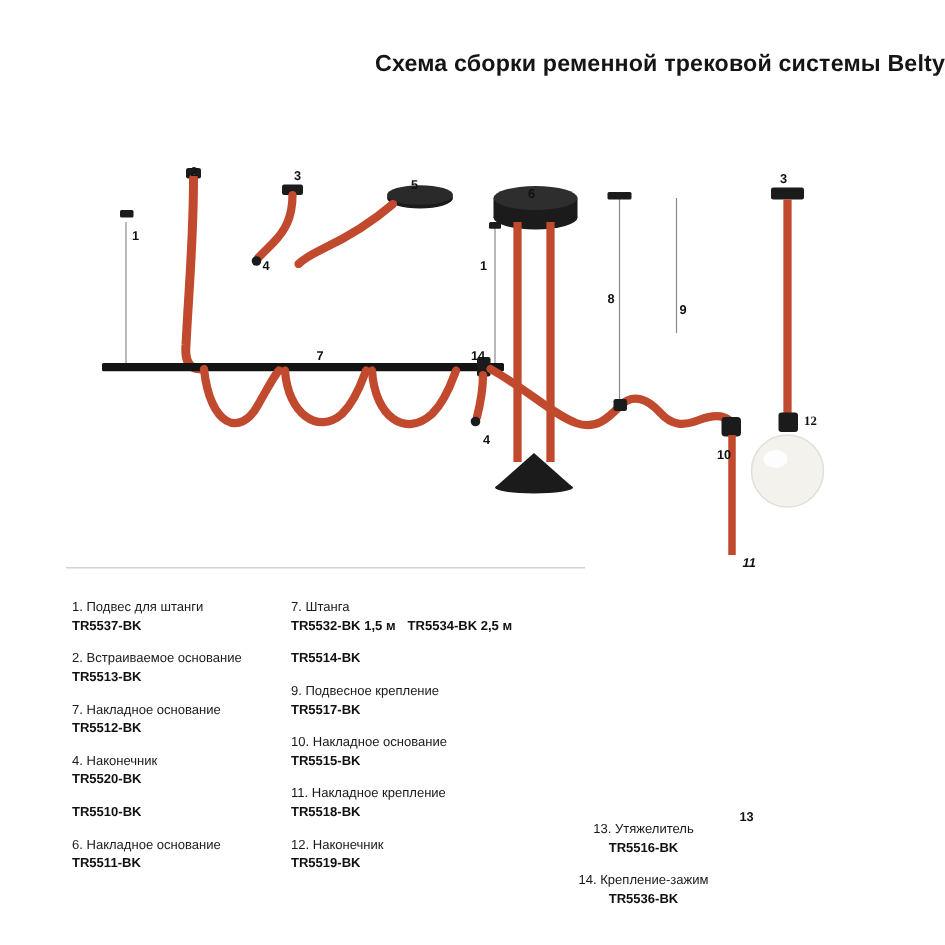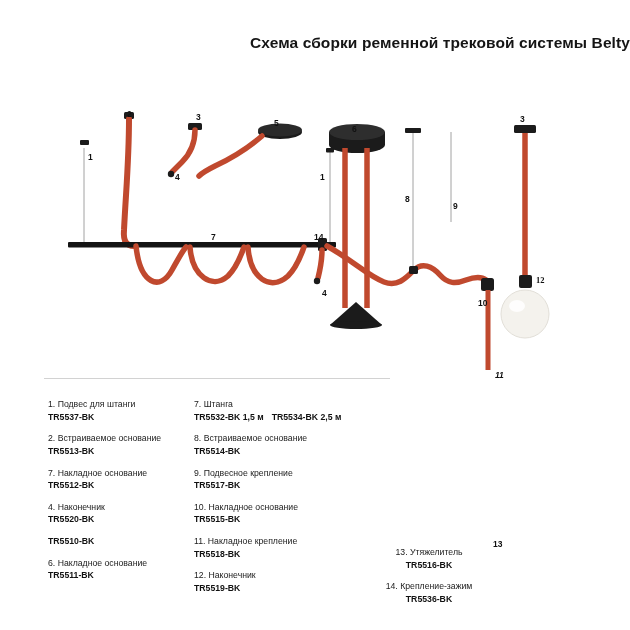--- a/index.html
+++ b/index.html
@@ -205,21 +205,20 @@
           <div class="item-codes">TR5511-BK</div>
         </div>
       </div>
 
       <div class="legend-col col-2">
         <div class="item">
           <div class="item-label">7. Штанга</div>
           <div class="item-codes"><span>TR5532-BK  1,5 м</span><span class="sp"></span><span>TR5534-BK  2,5 м</span></div>
         </div>
         <div class="item">
-          <div class="item-label">8. Встраиваемое основание</div>
           <div class="item-codes">TR5514-BK</div>
         </div>
         <div class="item">
           <div class="item-label">9. Подвесное крепление</div>
           <div class="item-codes">TR5517-BK</div>
         </div>
         <div class="item">
           <div class="item-label">10. Накладное основание</div>
           <div class="item-codes">TR5515-BK</div>
         </div>

